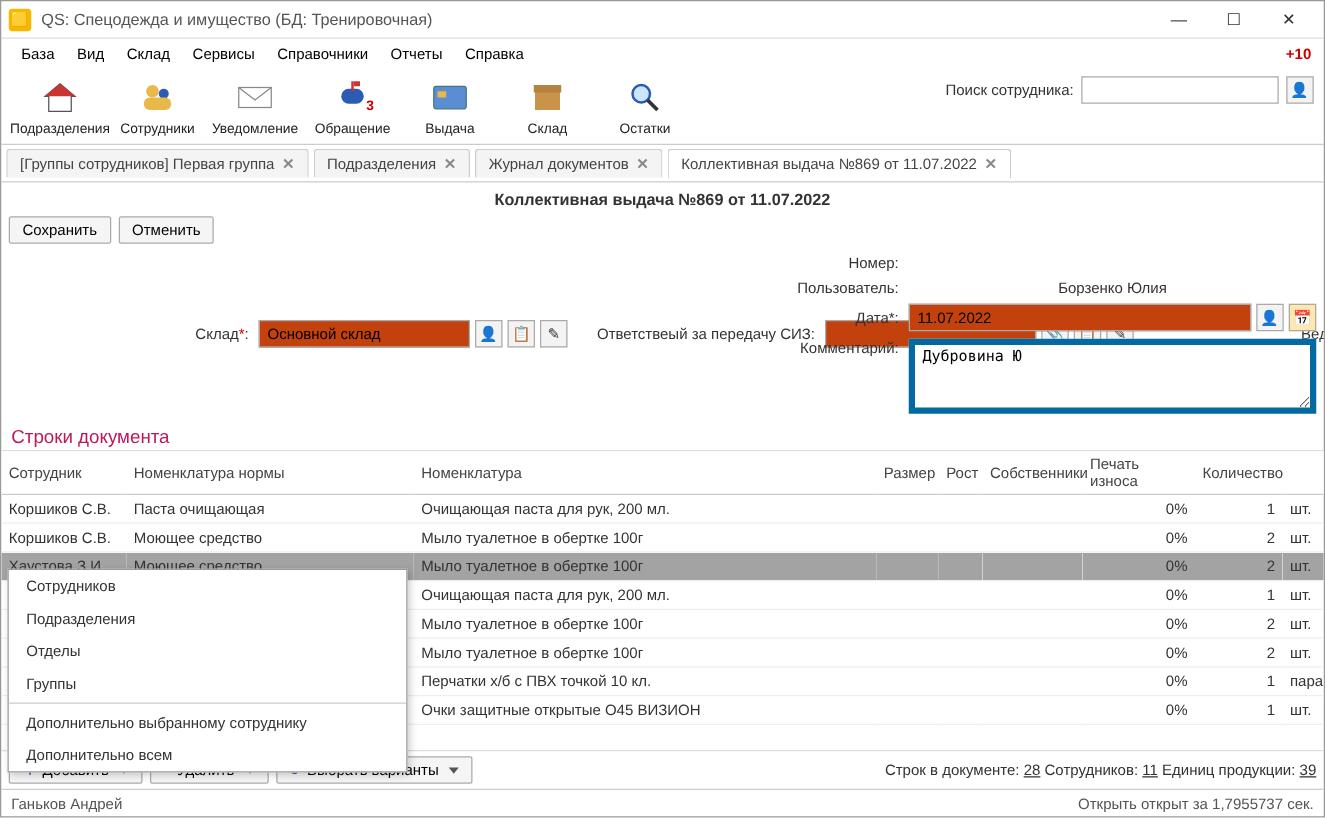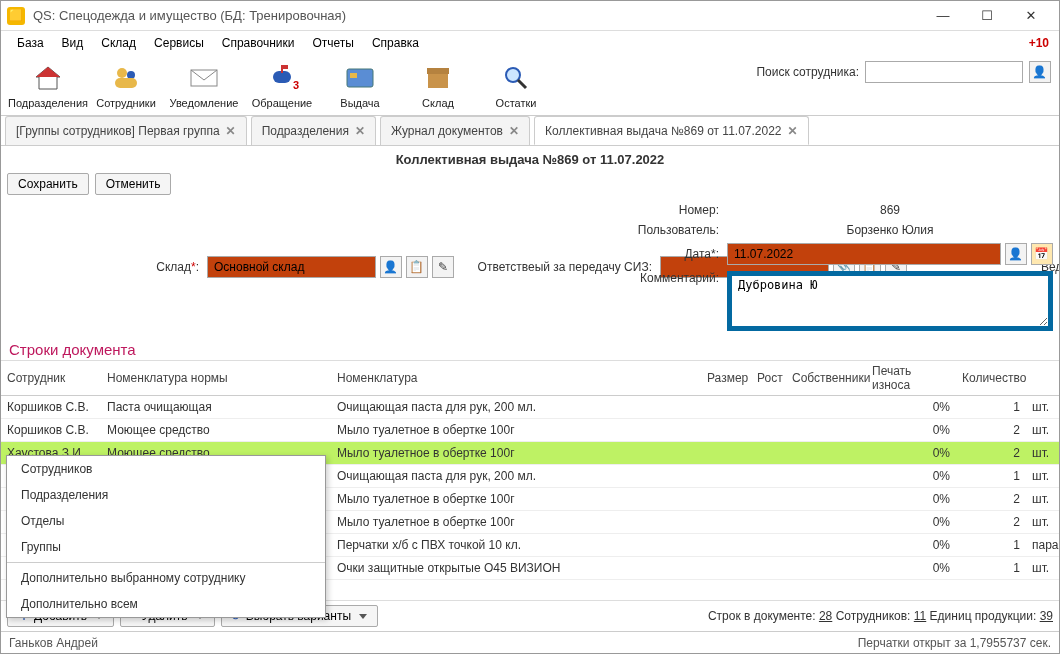--- a/index.html
+++ b/index.html
@@ -14,21 +14,21 @@
   .menubar .right { position: absolute; right: 10px; color: #c00; font-weight: bold; }
   .toolbar-row { display: flex; align-items: flex-start; border-bottom: 1px solid #ccc; padding: 6px 8px; }
   .t-btn { width: 78px; display: flex; flex-direction: column; align-items: center; gap: 2px; font-size: 11px; color: #222; position: relative; cursor: default; }
   .t-btn .t-icon { width: 34px; height: 34px; display:flex;align-items:center;justify-content:center; }
   .t-btn .badge { position: absolute; top: 18px; left: 50px; color: #c00; font-weight: bold; font-size: 11px; }
   .spacer { flex: 1; }
   .search-area { display: flex; align-items: center; gap: 6px; }
   .search-area label { font-size: 12px; }
   .search-area input { width: 158px; height: 22px; border: 1px solid #aaa; padding: 0 4px; }
   .mini-btn { width: 22px; height: 22px; border: 1px solid #aaa; background: #f3f3f3; display:flex;align-items:center;justify-content:center; }
-  .tabs-row { display: flex; border-bottom: 1px solid #ccc; height: 30px; padding: 0 4px; gap: 4px; }
+  .tabs-row { display: flex; align-items: center; border-bottom: 1px solid #ccc; height: 30px; padding: 0 4px; gap: 4px; }
   .doc-tab { display: flex; align-items: center; gap: 6px; padding: 4px 10px; border: 1px solid #ccc; border-bottom: none; border-top-left-radius: 3px; border-top-right-radius: 3px; background: #f4f4f4; color: #444; font-size: 12px; }
   .doc-tab.active { background: #fff; border-bottom: 1px solid #fff; }
   .doc-tab .close-x { font-weight: bold; color: #888; }
   .doc-title-row { text-align: center; font-weight: bold; font-size: 13px; padding: 6px 0 4px; }
   .action-row { padding: 2px 6px 6px; display: flex; gap: 6px; }
   .std-btn { height: 22px; padding: 0 10px; border: 1px solid #aaa; background: #f5f5f5; border-radius: 2px; font-size: 12px; display:flex;align-items:center;gap:4px;cursor: default;}
   .form-area { display: flex; padding: 2px 6px 6px; gap: 6px; }
   .form-col-left { width: 620px; display: flex; flex-direction: row; gap: 6px; }
   .form-col-right { flex: 1; display: flex; flex-direction: column; gap: 6px; }
   .form-row { display: flex; align-items: center; gap: 4px; }
@@ -37,21 +37,21 @@
   .form-input { flex: 1; height: 22px; border: 1px solid #aaa; padding: 0 6px; font-size: 12px; background:#c2410c; }
   .form-row .mini-btn { flex-shrink: 0; }
   .rlabel { width: 90px; text-align: right; font-size: 12px; color: #333; padding-right:4px;}
   .rval { flex: 1; text-align: center; font-size: 12px; }
   .rtext { flex:1; height:60px; border:5px solid #0369a1; padding:2px 6px; font-size:12px; }
   .section-label { padding: 4px 8px 2px; font-size: 15px; color: #be185d; }
   .table-wrap { flex: 1; border-top: 1px solid #ddd; border-bottom: 1px solid #ddd; overflow: hidden; position: relative; }
   table.grid { width: 100%; border-collapse: collapse; font-size: 12px; table-layout: fixed; }
   table.grid th { text-align: left; font-weight: normal; padding: 3px 6px; border-bottom: 1px solid #ccc; background: #fff; color: #444; }
   table.grid td { padding: 4px 6px; border-bottom: 1px solid #eee; white-space: nowrap; overflow: hidden; text-overflow: ellipsis; }
-  table.grid tr.selected td { background: #bef264; }
+  table.grid tr.selected td { background: #a3a3a3; }
   .num-col { text-align: right; }
   .context-menu { position: absolute; top: 455px; left: 6px; width: 320px; background: #fff; border: 1px solid #999; box-shadow: 2px 2px 6px rgba(0,0,0,0.2); z-index: 10; }
   .context-menu .cm-item { padding: 6px 14px; font-size: 12px; cursor: default; }
   .context-menu .cm-sep { height: 1px; background: #ccc; margin: 2px 0; }
   .bottom-btns { display: flex; align-items: center; gap: 6px; padding: 4px 6px; height: 30px; }
   .bottom-btns .info { flex:1; text-align: right; font-size: 12px; }
   .statusbar { height: 22px; border-top: 1px solid #ccc; display: flex; align-items: center; padding: 0 8px; font-size: 12px; color: #555; }
   .statusbar .sb-right { flex:1; text-align: right; }
   .caret { width:0;height:0;border-left:4px solid transparent;border-right:4px solid transparent;border-top:5px solid #555;display:inline-block;margin-left:4px;}
   .u { text-decoration: underline; }
@@ -199,21 +199,20 @@
     </div>
     <div class="form-row">
       <div class="form-label">Ведомость:</div>
       <button class="std-btn">Открыть</button>
       <button class="std-btn">🖨 <span>Печать</span><span class="caret"></span></button>
     </div>
   </div>
   <div class="form-col-right">
     <div class="form-row">
       <div class="rlabel">Номер:</div>
-      <div class="rval">869</div>
     </div>
     <div class="form-row">
       <div class="rlabel">Пользователь:</div>
       <div class="rval">Борзенко Юлия</div>
     </div>
     <div class="form-row">
       <div class="rlabel"><span>Дата</span><span class="req">*</span>:</div>
       <input class="form-input" style="text-align: left;" value="11.07.2022">
       <div class="mini-btn">👤</div>
       <div class="mini-btn" style="background:#ffe8b0">📅</div>
@@ -374,14 +373,14 @@
     </button>
   <div class="info">
     <span>Строк в документе:</span> <span class="u">28</span>
     <span>Сотрудников:</span> <span class="u">11</span>
     <span>Единиц продукции:</span> <span class="u">39</span>
   </div>
 </div>
 
 <div class="statusbar">
   <div>Ганьков Андрей</div>
-  <div class="sb-right">Перчатки открыт за 1,7955737 сек.</div>
+  <div class="sb-right">Открыть открыт за 1,7955737 сек.</div>
 </div>
 
 </body></html>

